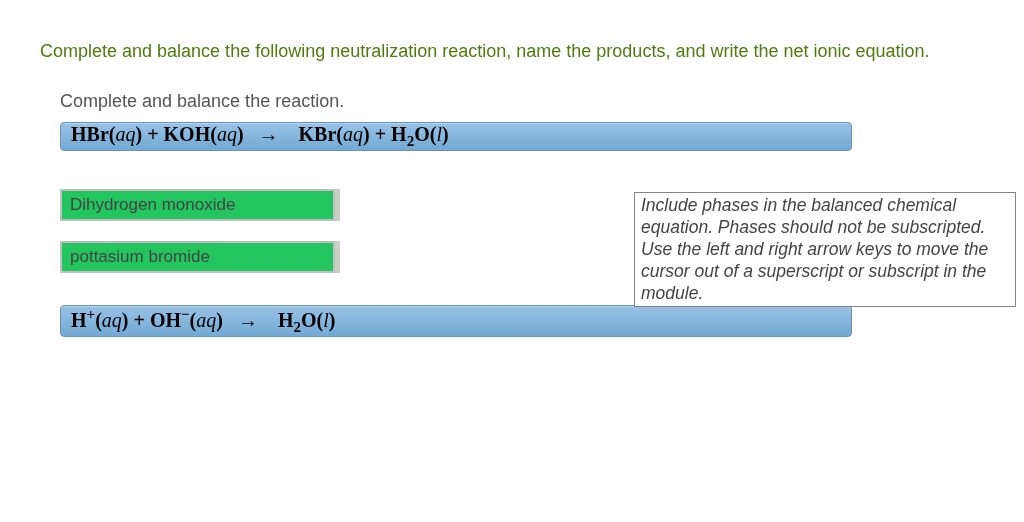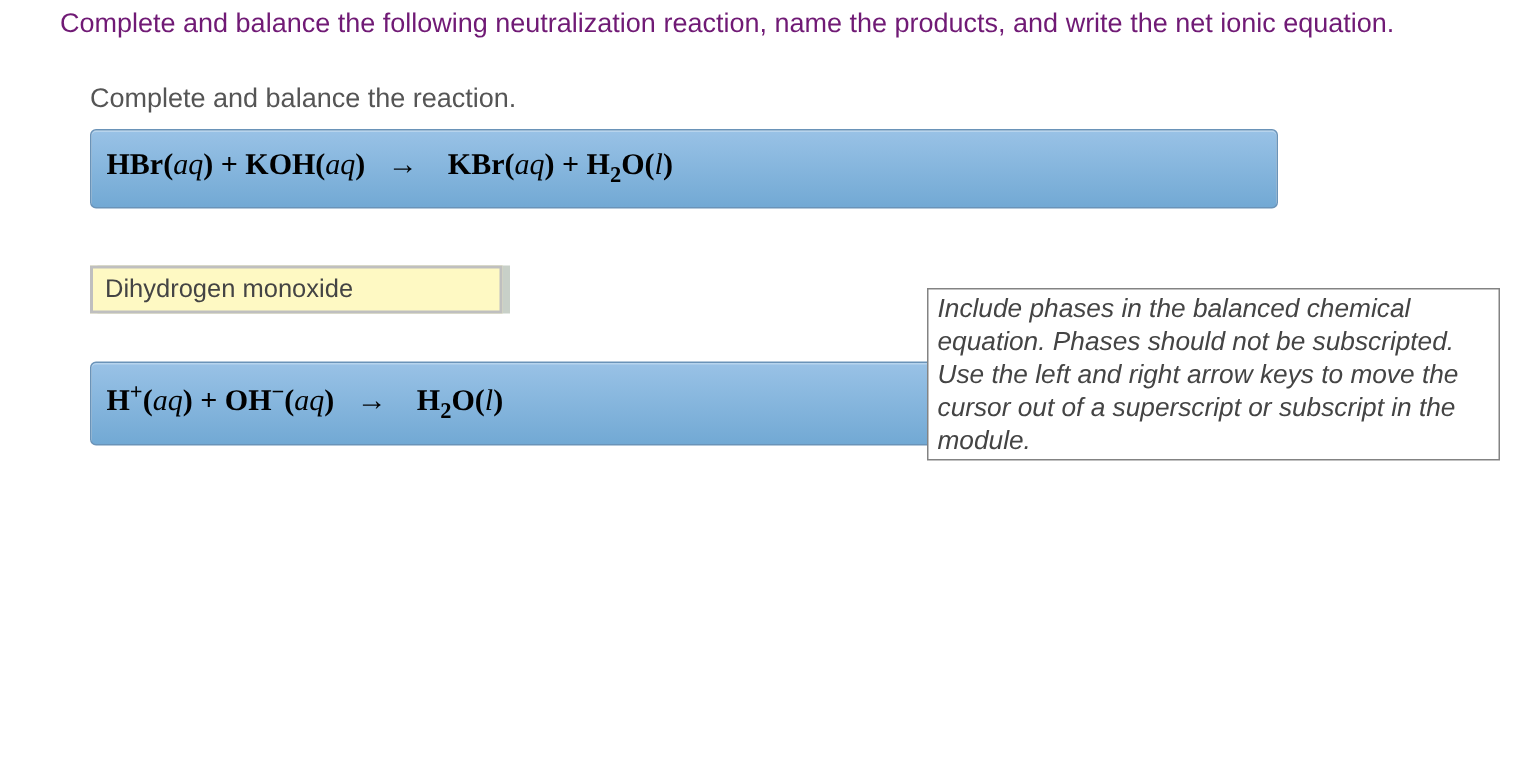--- a/index.html
+++ b/index.html
@@ -11,36 +11,37 @@
     width: 1024px;
     height: 522px;
     overflow: hidden;
     background: #fff;
   }
   .page {
     padding: 4px 40px 0 40px;
     position: relative;
   }
   .problem-statement {
-    color: #701a75;
+    color: #4d7c0f;
     line-height: 1.3;
     margin-bottom: 28px;
+    margin-top: 36px;
   }
   .section-label {
     color: #555;
     margin-bottom: 10px;
   }
   .indent {
     padding-left: 20px;
   }
   .eq-box {
     background: linear-gradient(#99c2e6, #72a9d4);
     border: 1px solid #6a93b8;
     border-radius: 4px;
-    padding: 12px 10px;
+    padding: 0 10px;
     width: 770px;
     font-family: "Times New Roman", serif;
     font-size: 20px;
     color: #000;
     box-shadow: inset 0 1px 0 rgba(255,255,255,0.3);
   }
   .eq-box.narrow {
     width: 770px;
   }
   .fm {
@@ -49,32 +50,32 @@
   }
   .state {
     font-style: italic;
     font-weight: normal;
   }
   .sub { font-size: 0.75em; vertical-align: sub; }
   .sup { font-size: 0.75em; vertical-align: super; }
   .arrow { font-weight: normal; }
   .text-box {
     border: 2px solid #bfbfbf;
-    background: #fef9c3;
+    background: #22c55e;
     width: 255px;
     padding: 4px 8px;
     color: #444;
     font-size: 17px;
     margin-bottom: 20px;
     box-shadow: 5px 0 0 #c8d0c8;
   }
   .hint-box {
     position: absolute;
     top: 192px;
-    right: 24px;
+    right: 8px;
     width: 368px;
     border: 1px solid #838383;
     padding: 2px 6px;
     font-style: italic;
     color: #444;
     font-size: 17.5px;
     line-height: 1.25;
     background: #fff;
   }
   .gap-sm { height: 12px; }
@@ -96,20 +97,21 @@
     </div>
   </div>
 
   <div class="gap-md"></div>
 
   <div class="hint-box">Include phases in the balanced chemical equation. Phases should not be subscripted. Use the left and right arrow keys to move the cursor out of a superscript or subscript in the module.</div>
 
   <div class="indent">
     <div class="gap-sm"></div>
     <div class="text-box">Dihydrogen monoxide</div>
+    <div class="text-box">pottasium bromide</div>
   </div>
 
   <div class="gap-sm"></div>
 
   <div class="indent">
     <div class="eq-box narrow">
       <span class="fm">H</span><span class="fm sup">+</span><span class="fm">(<span class="state">aq</span>)</span><span class="fm"> + </span><span class="fm">OH</span><span class="fm sup">−</span><span class="fm">(<span class="state">aq</span>)</span>
       &nbsp;&nbsp;<span class="arrow">→</span>&nbsp;&nbsp;&nbsp;
       <span class="fm">H</span><span class="fm sub">2</span><span class="fm">O</span><span class="fm">(<span class="state">l</span>)</span>
     </div>

